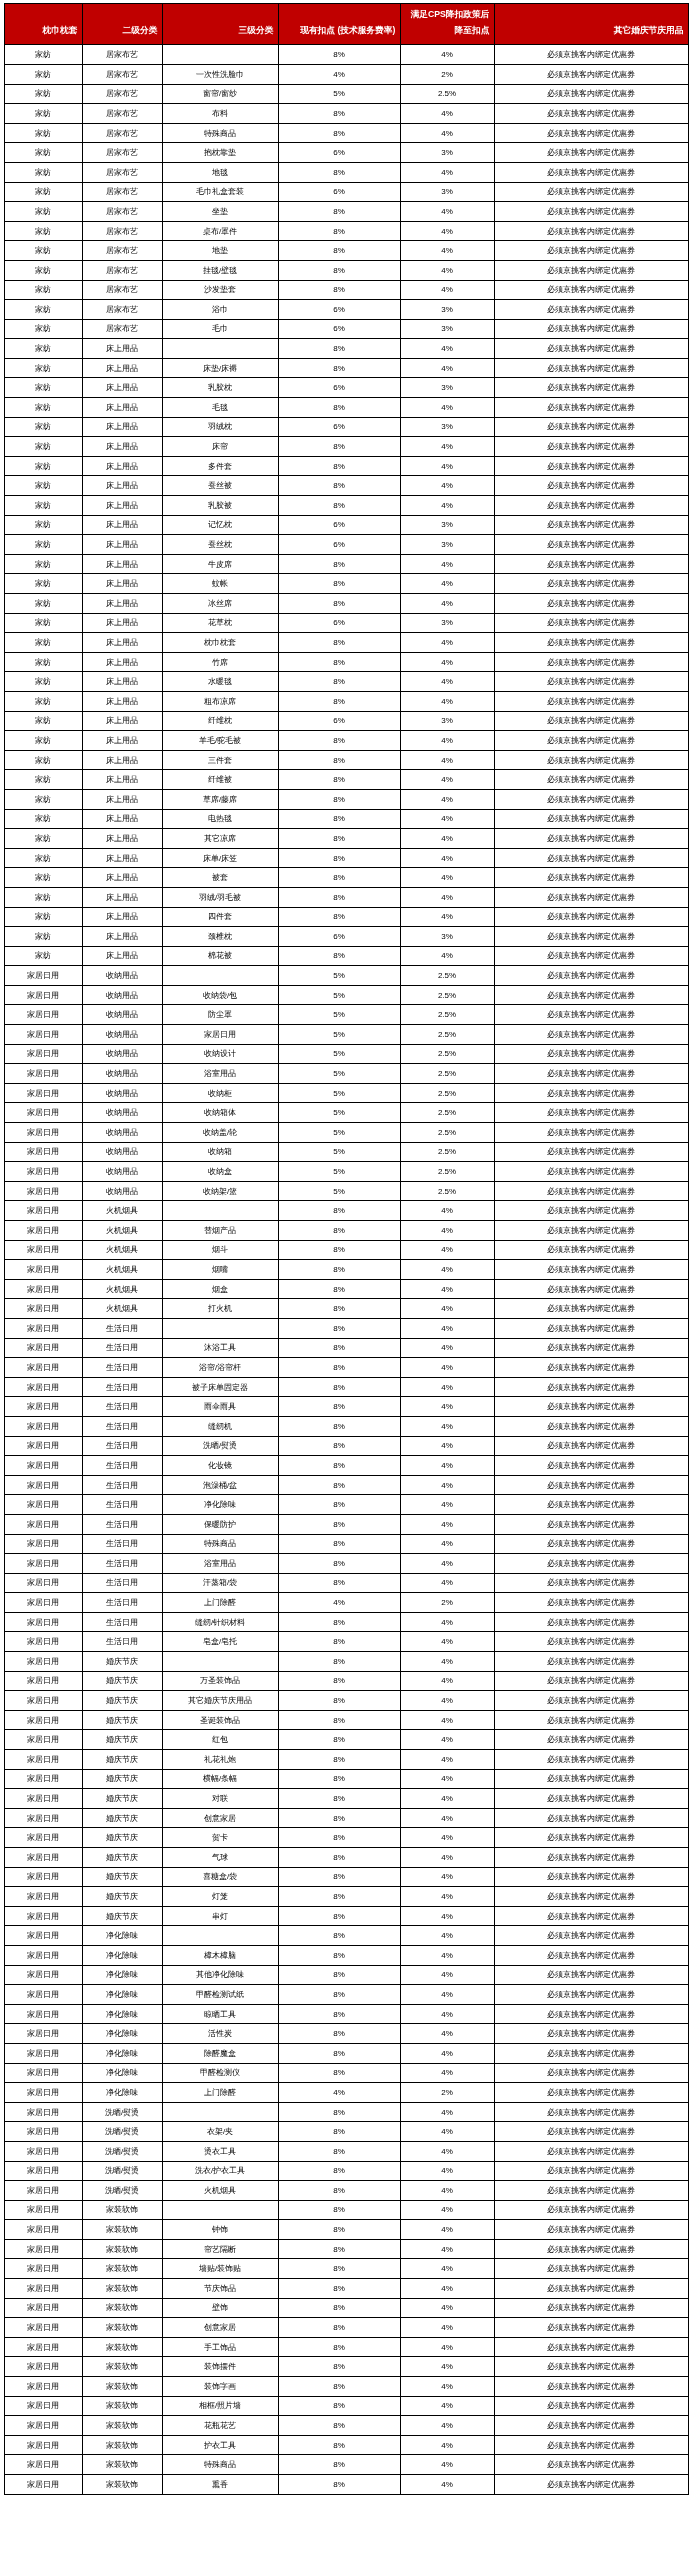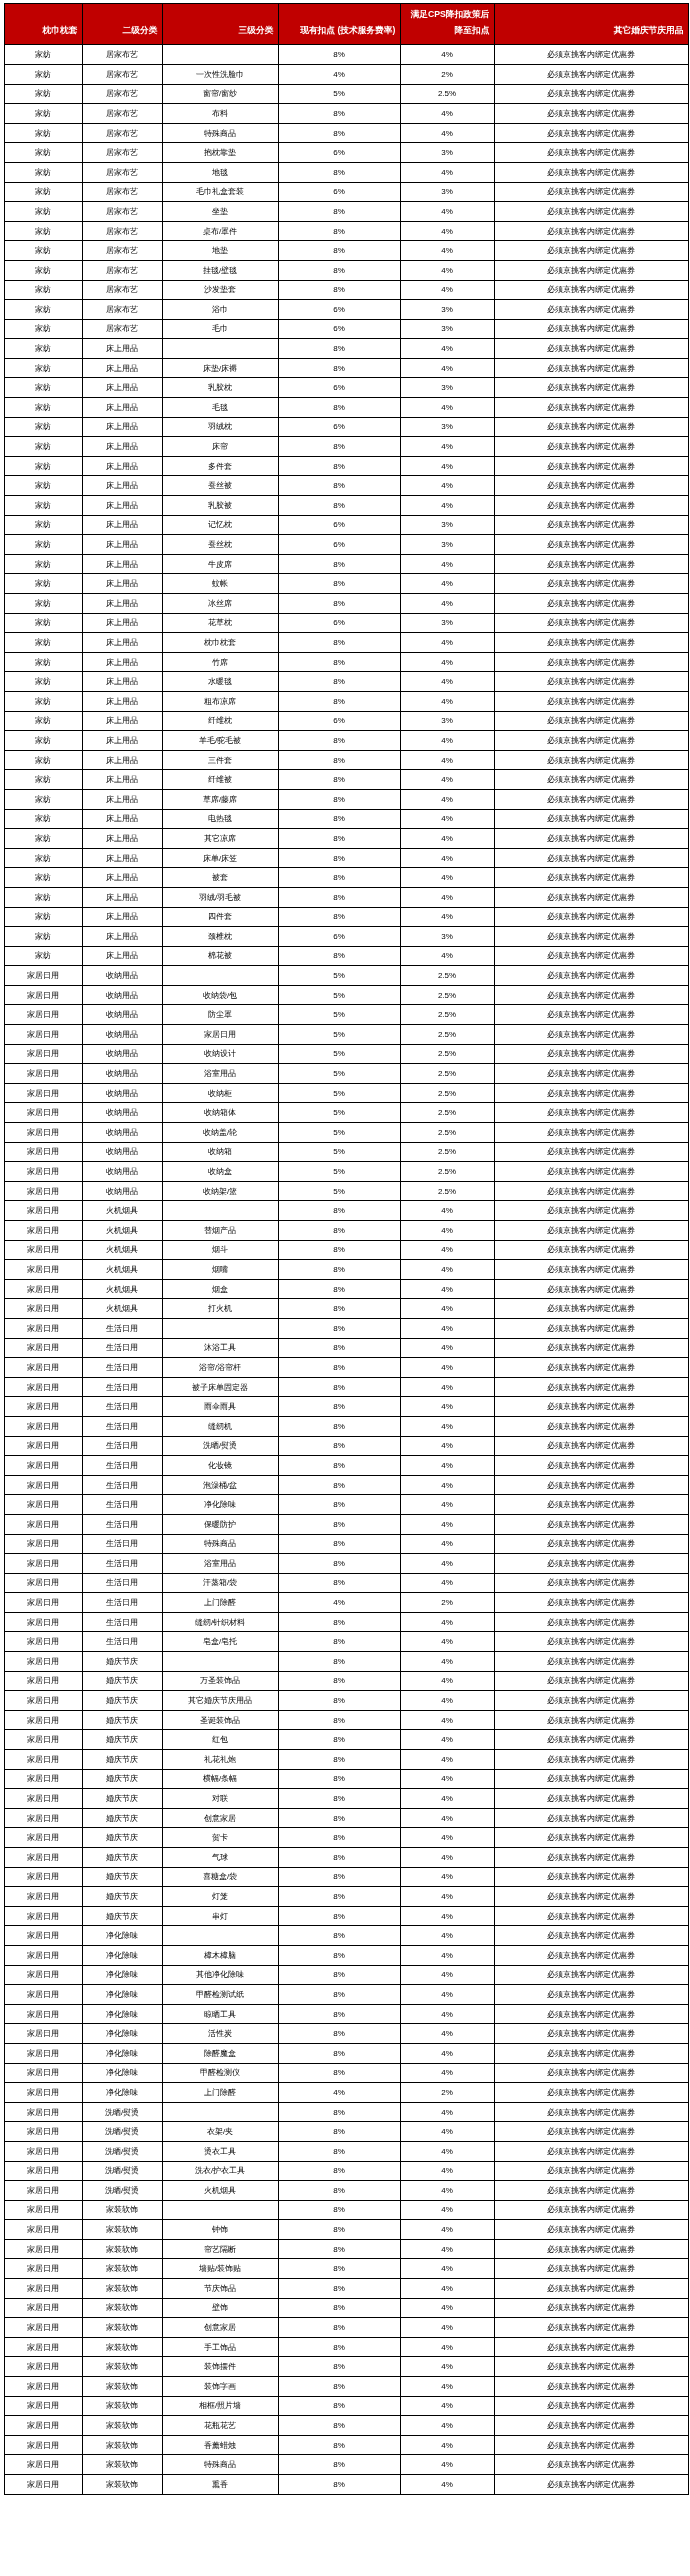--- a/index.html
+++ b/index.html
@@ -1021,21 +1021,21 @@
           <td>家居日用</td>
           <td>家装软饰</td>
           <td>花瓶花艺</td>
           <td>8%</td>
           <td>4%</td>
           <td>必须京挑客内绑定优惠券</td>
         </tr>
         <tr>
           <td>家居日用</td>
           <td>家装软饰</td>
-          <td>香薰蜡烛</td>
+          <td>护衣工具</td>
           <td>8%</td>
           <td>4%</td>
           <td>必须京挑客内绑定优惠券</td>
         </tr>
         <tr>
           <td>家居日用</td>
           <td>家装软饰</td>
           <td>特殊商品</td>
           <td>8%</td>
           <td>4%</td>

